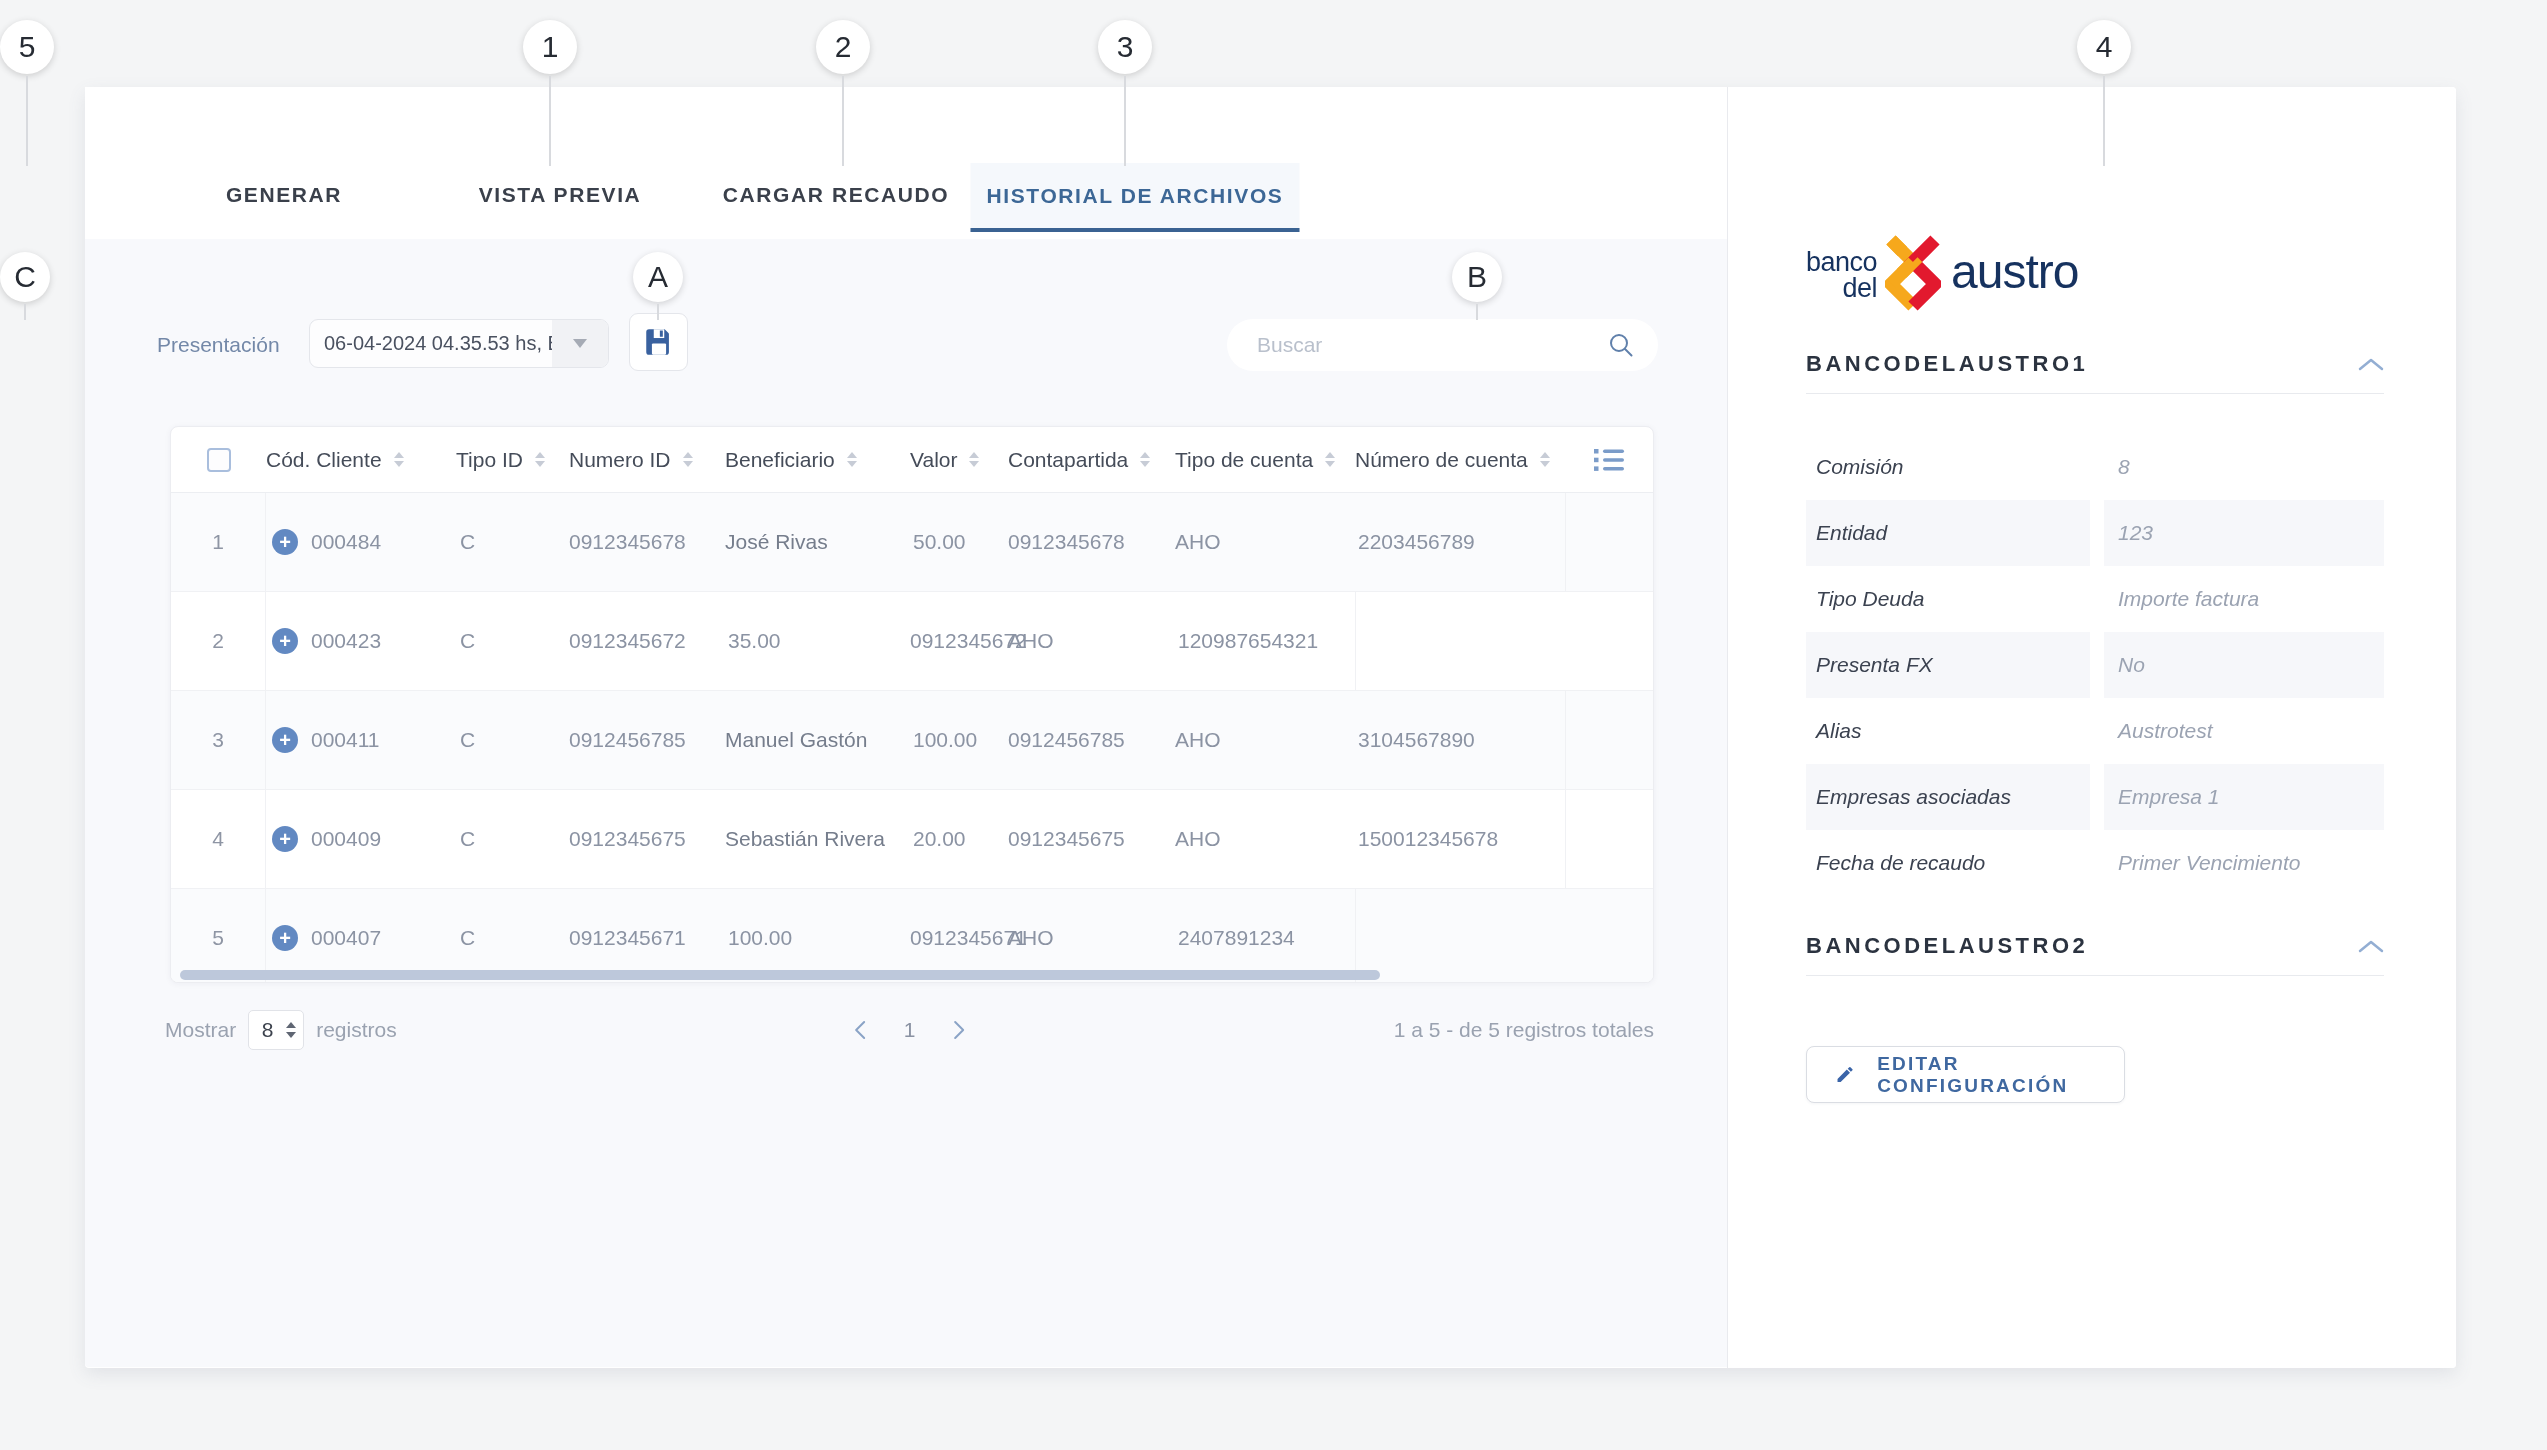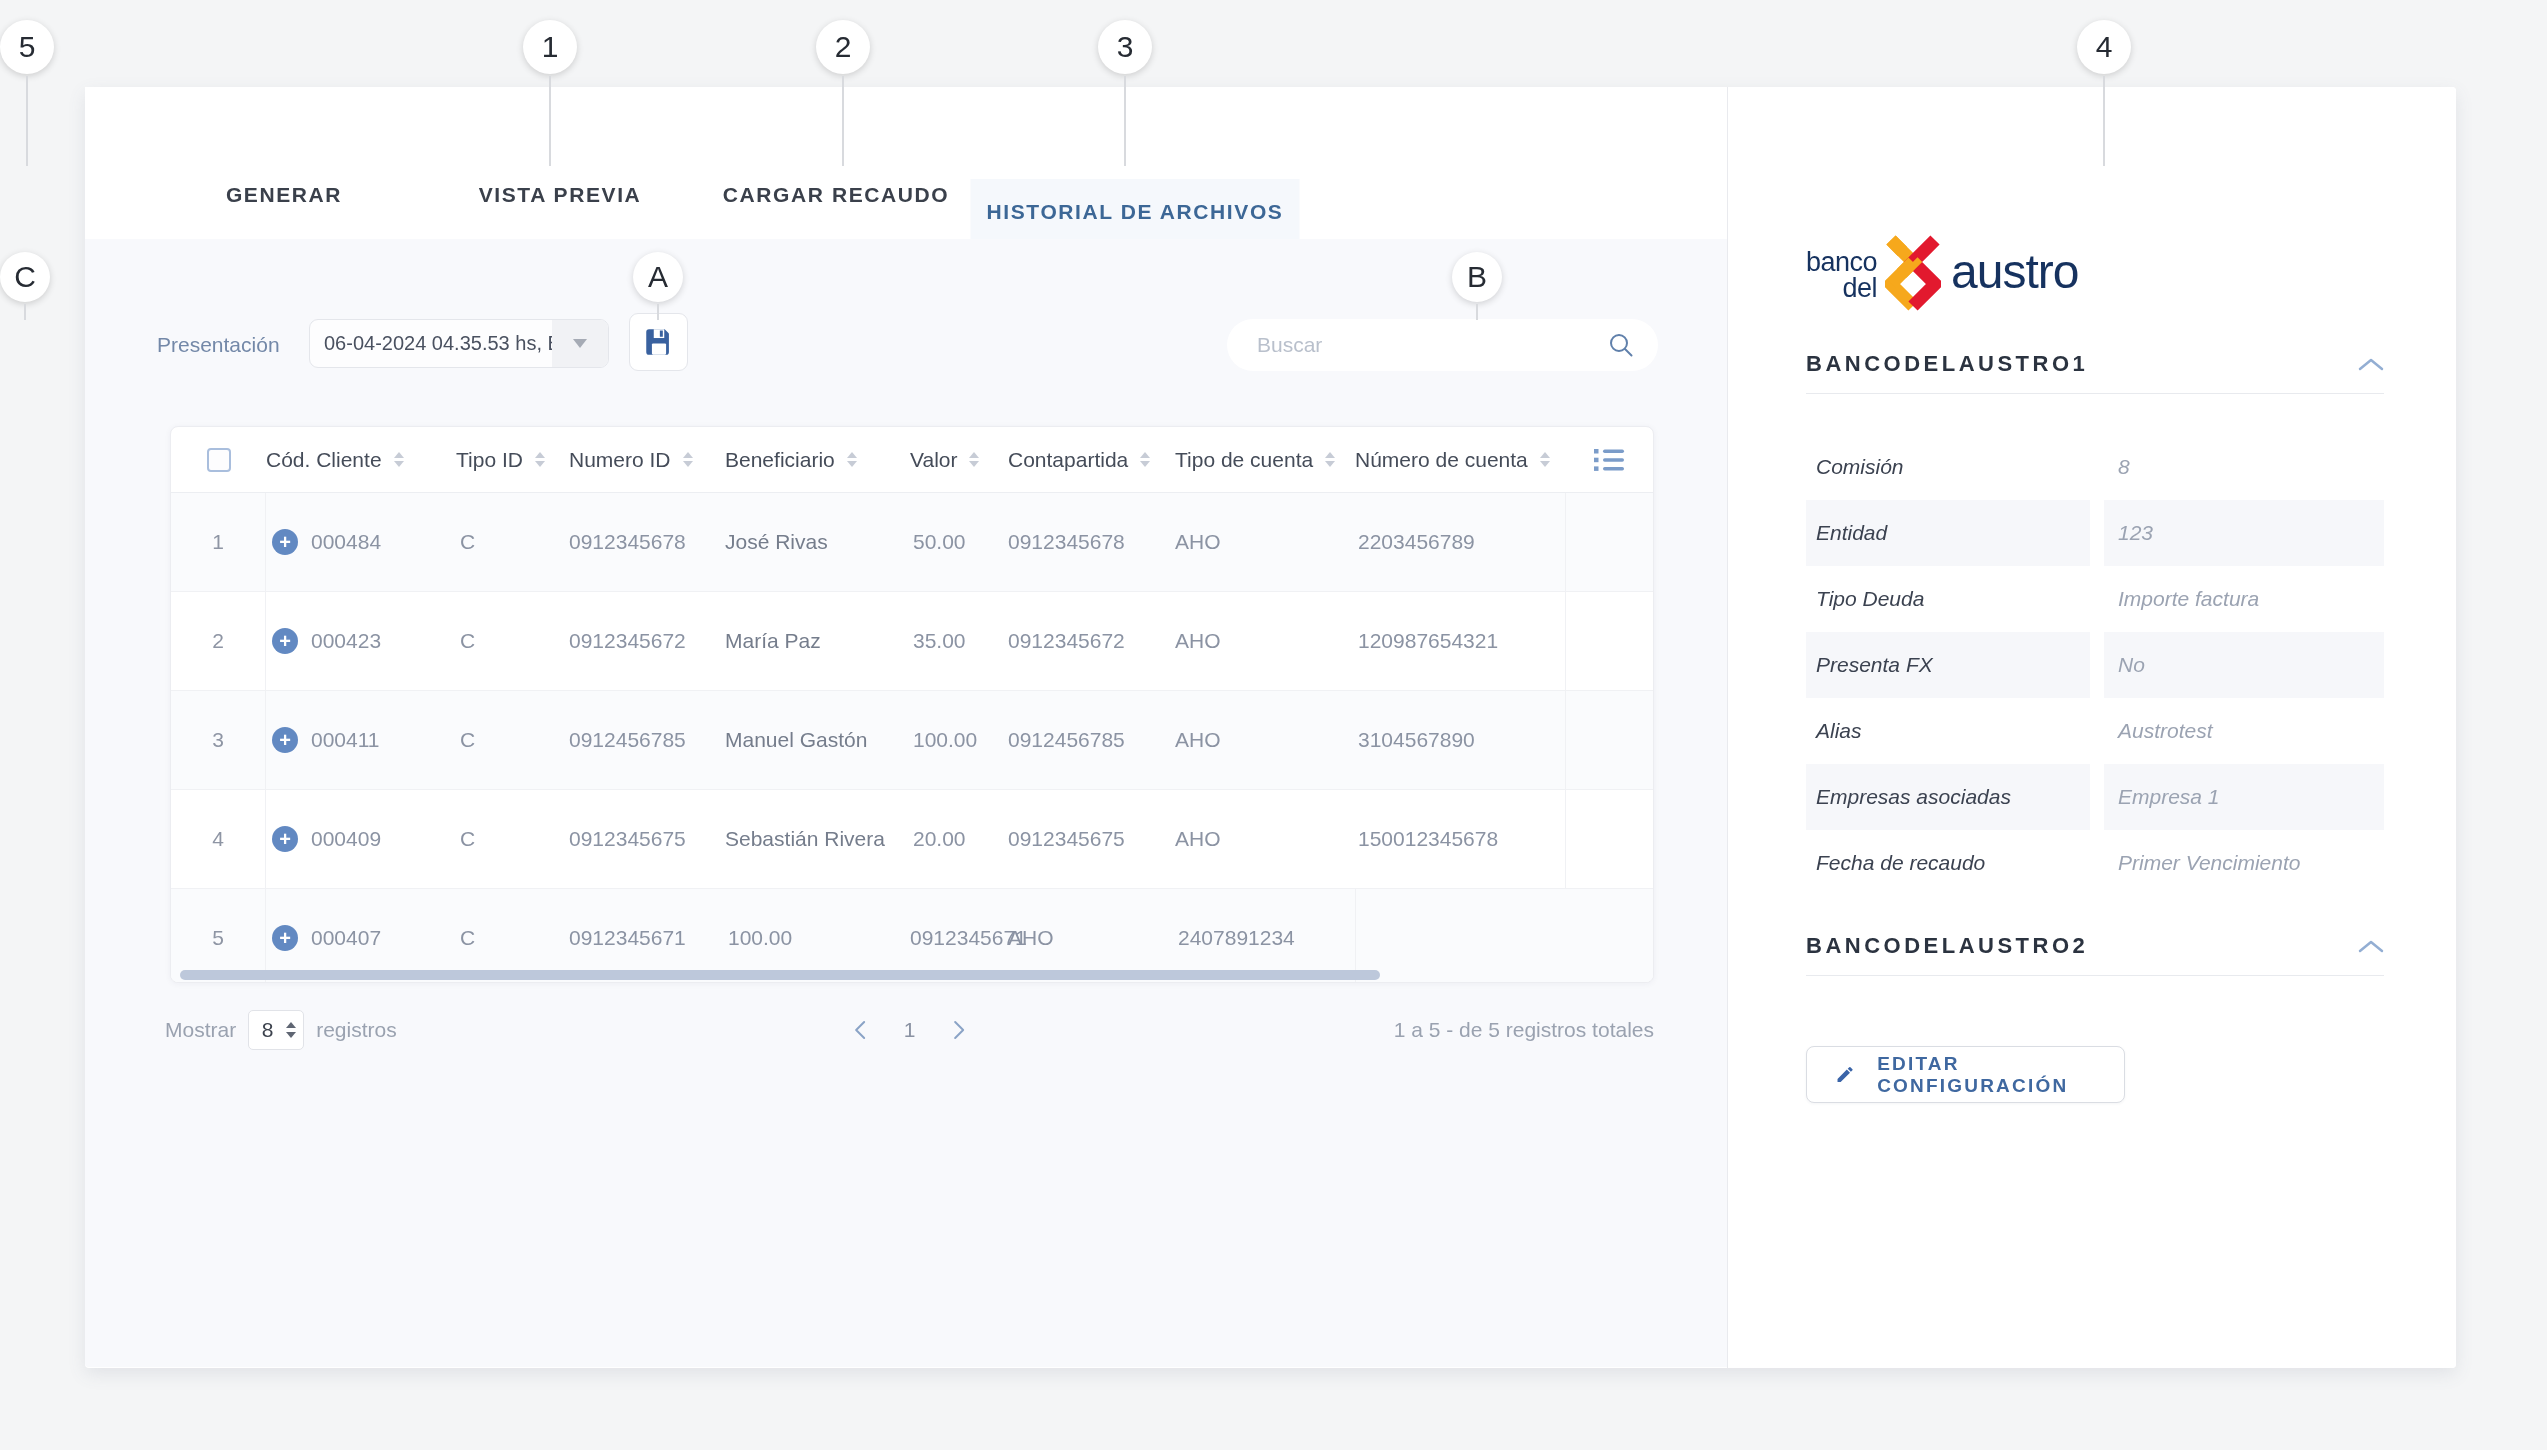--- a/index.html
+++ b/index.html
@@ -10,21 +10,21 @@
   .card { position:absolute; left:85px; top:87px; width:2371px; height:1281px; background:#fff;
           border-radius:4px; box-shadow:0 6px 18px rgba(90,98,120,.12); }
   .v-divider { position:absolute; left:1642px; top:0; width:1px; height:100%; background:#e9eaee; }
 
   
   .left { position:absolute; left:0; top:0; width:1642px; height:100%; }
   .tabbar { position:relative; width:100%; height:152px; background:#fff; }
   .tab { position:absolute; transform:translateX(-50%); font-size:21px; font-weight:700; letter-spacing:1.6px;
          color:#3a404b; white-space:nowrap; top:96px; cursor:pointer; }
   .tab:nth-of-type(1){ left:199px; } .tab:nth-of-type(2){ left:475px; } .tab:nth-of-type(3){ left:751px; }
-  .tab.active { left:1050px; top:92px; height:69px; width:329px; background:#f5f8fc; color:#3c6796;
+  .tab.active { left:1050px; top:76px; height:69px; width:329px; background:#f5f8fc; color:#3c6796;
                 border-bottom:4px solid #3a6292; display:flex; align-items:center; justify-content:center; }
   .left-content { position:relative; width:100%; height:1128px; background:#f8f9fc; border-radius:0 0 0 4px; }
 
   
   .lbl-presentacion { position:absolute; left:72px; top:94px; font-size:21px; color:#7388a8; }
   .file-select { position:absolute; left:224px; top:80px; width:300px; height:49px; background:#fdfdfe;
                  border:1.5px solid #e4e6eb; border-radius:9px; display:flex; align-items:center; overflow:hidden; cursor:pointer; }
   .file-select .val { flex:1; padding-left:14px; font-size:20px; color:#4a5160; white-space:nowrap; overflow:hidden; }
   .file-select .caret-box { width:56px; height:100%; background:#f1f2f5; display:flex; align-items:center; justify-content:center; flex:none; }
   .caret-down { width:0; height:0; border-left:7px solid transparent; border-right:7px solid transparent; border-top:9px solid #a6abb5; }
@@ -251,21 +251,20 @@
           </div>
 
           <div class="grid10 trow">
             <div class="cell rownum">2</div>
             <div class="cell client">
               <span class="plus">+</span>
               <span>000423</span>
             </div>
             <div class="cell pad3">C</div>
             <div class="cell">0912345672</div>
-            <div class="cell name">María Paz</div>
             <div class="cell pad6">35.00</div>
             <div class="cell">0912345672</div>
             <div class="cell">AHO</div>
             <div class="cell pad9">120987654321</div>
             <div class="cell actions-cell"></div>
           </div>
 
           <div class="grid10 trow">
             <div class="cell rownum">3</div>
             <div class="cell client">

